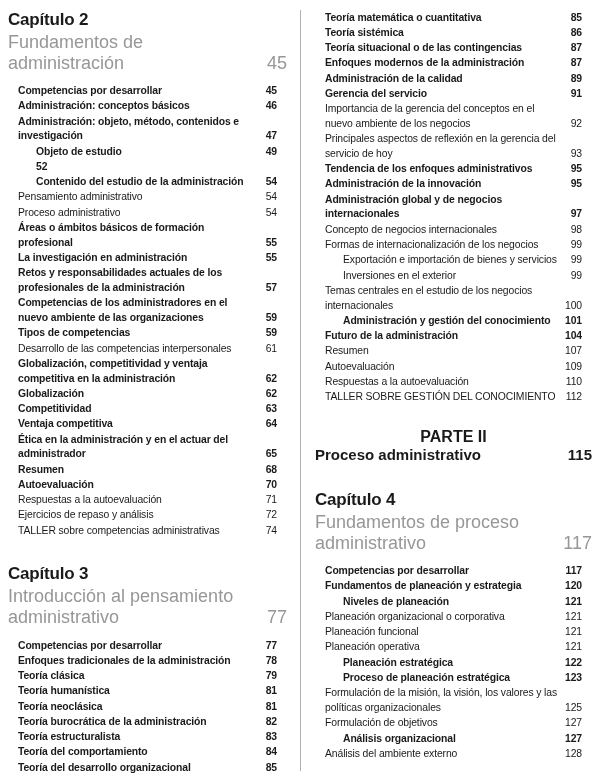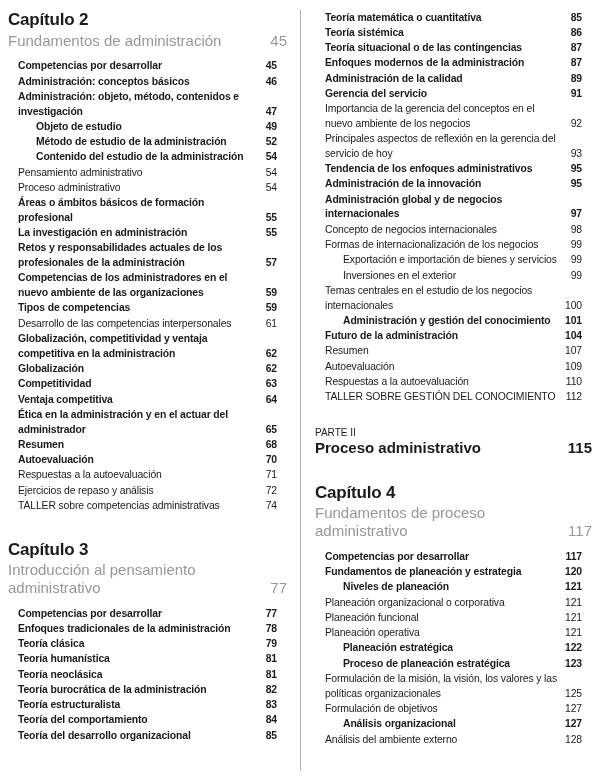--- a/index.html
+++ b/index.html
@@ -10,26 +10,26 @@
   }
   .page{display:flex;box-sizing:border-box;width:600px;height:783px;padding:10px 8px 12px 8px;}
   .column{width:50%;box-sizing:border-box;}
   .column:first-child{padding-right:13px;}
   .column + .column{border-left:1px solid #b0b0b0;padding-left:14px;}
   .column > :first-child{margin-top:0;}
 
   .chapter-block{margin-top:26px;}
   .chapter-title{font-size:17px;font-weight:bold;letter-spacing:-0.2px;line-height:1.15;}
   .chapter-sub{display:flex;justify-content:space-between;align-items:flex-end;
-    color:#979797;font-size:15px;line-height:1.18;margin-top:2px;margin-bottom:9px;}
+    color:#979797;font-size:18px;line-height:1.18;margin-top:2px;margin-bottom:9px;}
   .chapter-sub .sub-t{flex:1 1 auto;padding-right:8px;}
   .chapter-sub .sub-p{flex:0 0 auto;}
 
   .part-block{margin-top:22px;}
-  .part-label{font-size:10px;font-weight:normal;line-height:1.2;}
+  .part-label{font-size:16px;font-weight:bold;line-height:1.2;text-align:center;}
   .part-row{display:flex;justify-content:space-between;align-items:flex-end;
     font-size:15px;font-weight:bold;line-height:1.2;}
   .part-row .part-t{flex:1 1 auto;padding-right:8px;}
 
   .entries{margin:10px;}
   .entry{display:flex;justify-content:space-between;align-items:flex-end;
     font-size:10.4px;line-height:1.42;letter-spacing:-0.12px;margin:0.5px 0;}
   .entry .t{flex:1 1 auto;padding-right:7px;}
   .entry .p{flex:0 0 auto;}
   .entry.b{font-weight:bold;}
@@ -59,21 +59,20 @@
         </div>
         <div class="entry b">
           <span class="t">Administración: objeto, método, contenidos e investigación</span>
           <span class="p">47</span>
         </div>
         <div class="entry b i1">
           <span class="t">Objeto de estudio</span>
           <span class="p">49</span>
         </div>
         <div class="entry b i1">
-          <span class="t">Método de estudio de la administración</span>
           <span class="p">52</span>
         </div>
         <div class="entry b i1">
           <span class="t">Contenido del estudio de la administración</span>
           <span class="p">54</span>
         </div>
         <div class="entry">
           <span class="t">Pensamiento administrativo</span>
           <span class="p">54</span>
         </div>

